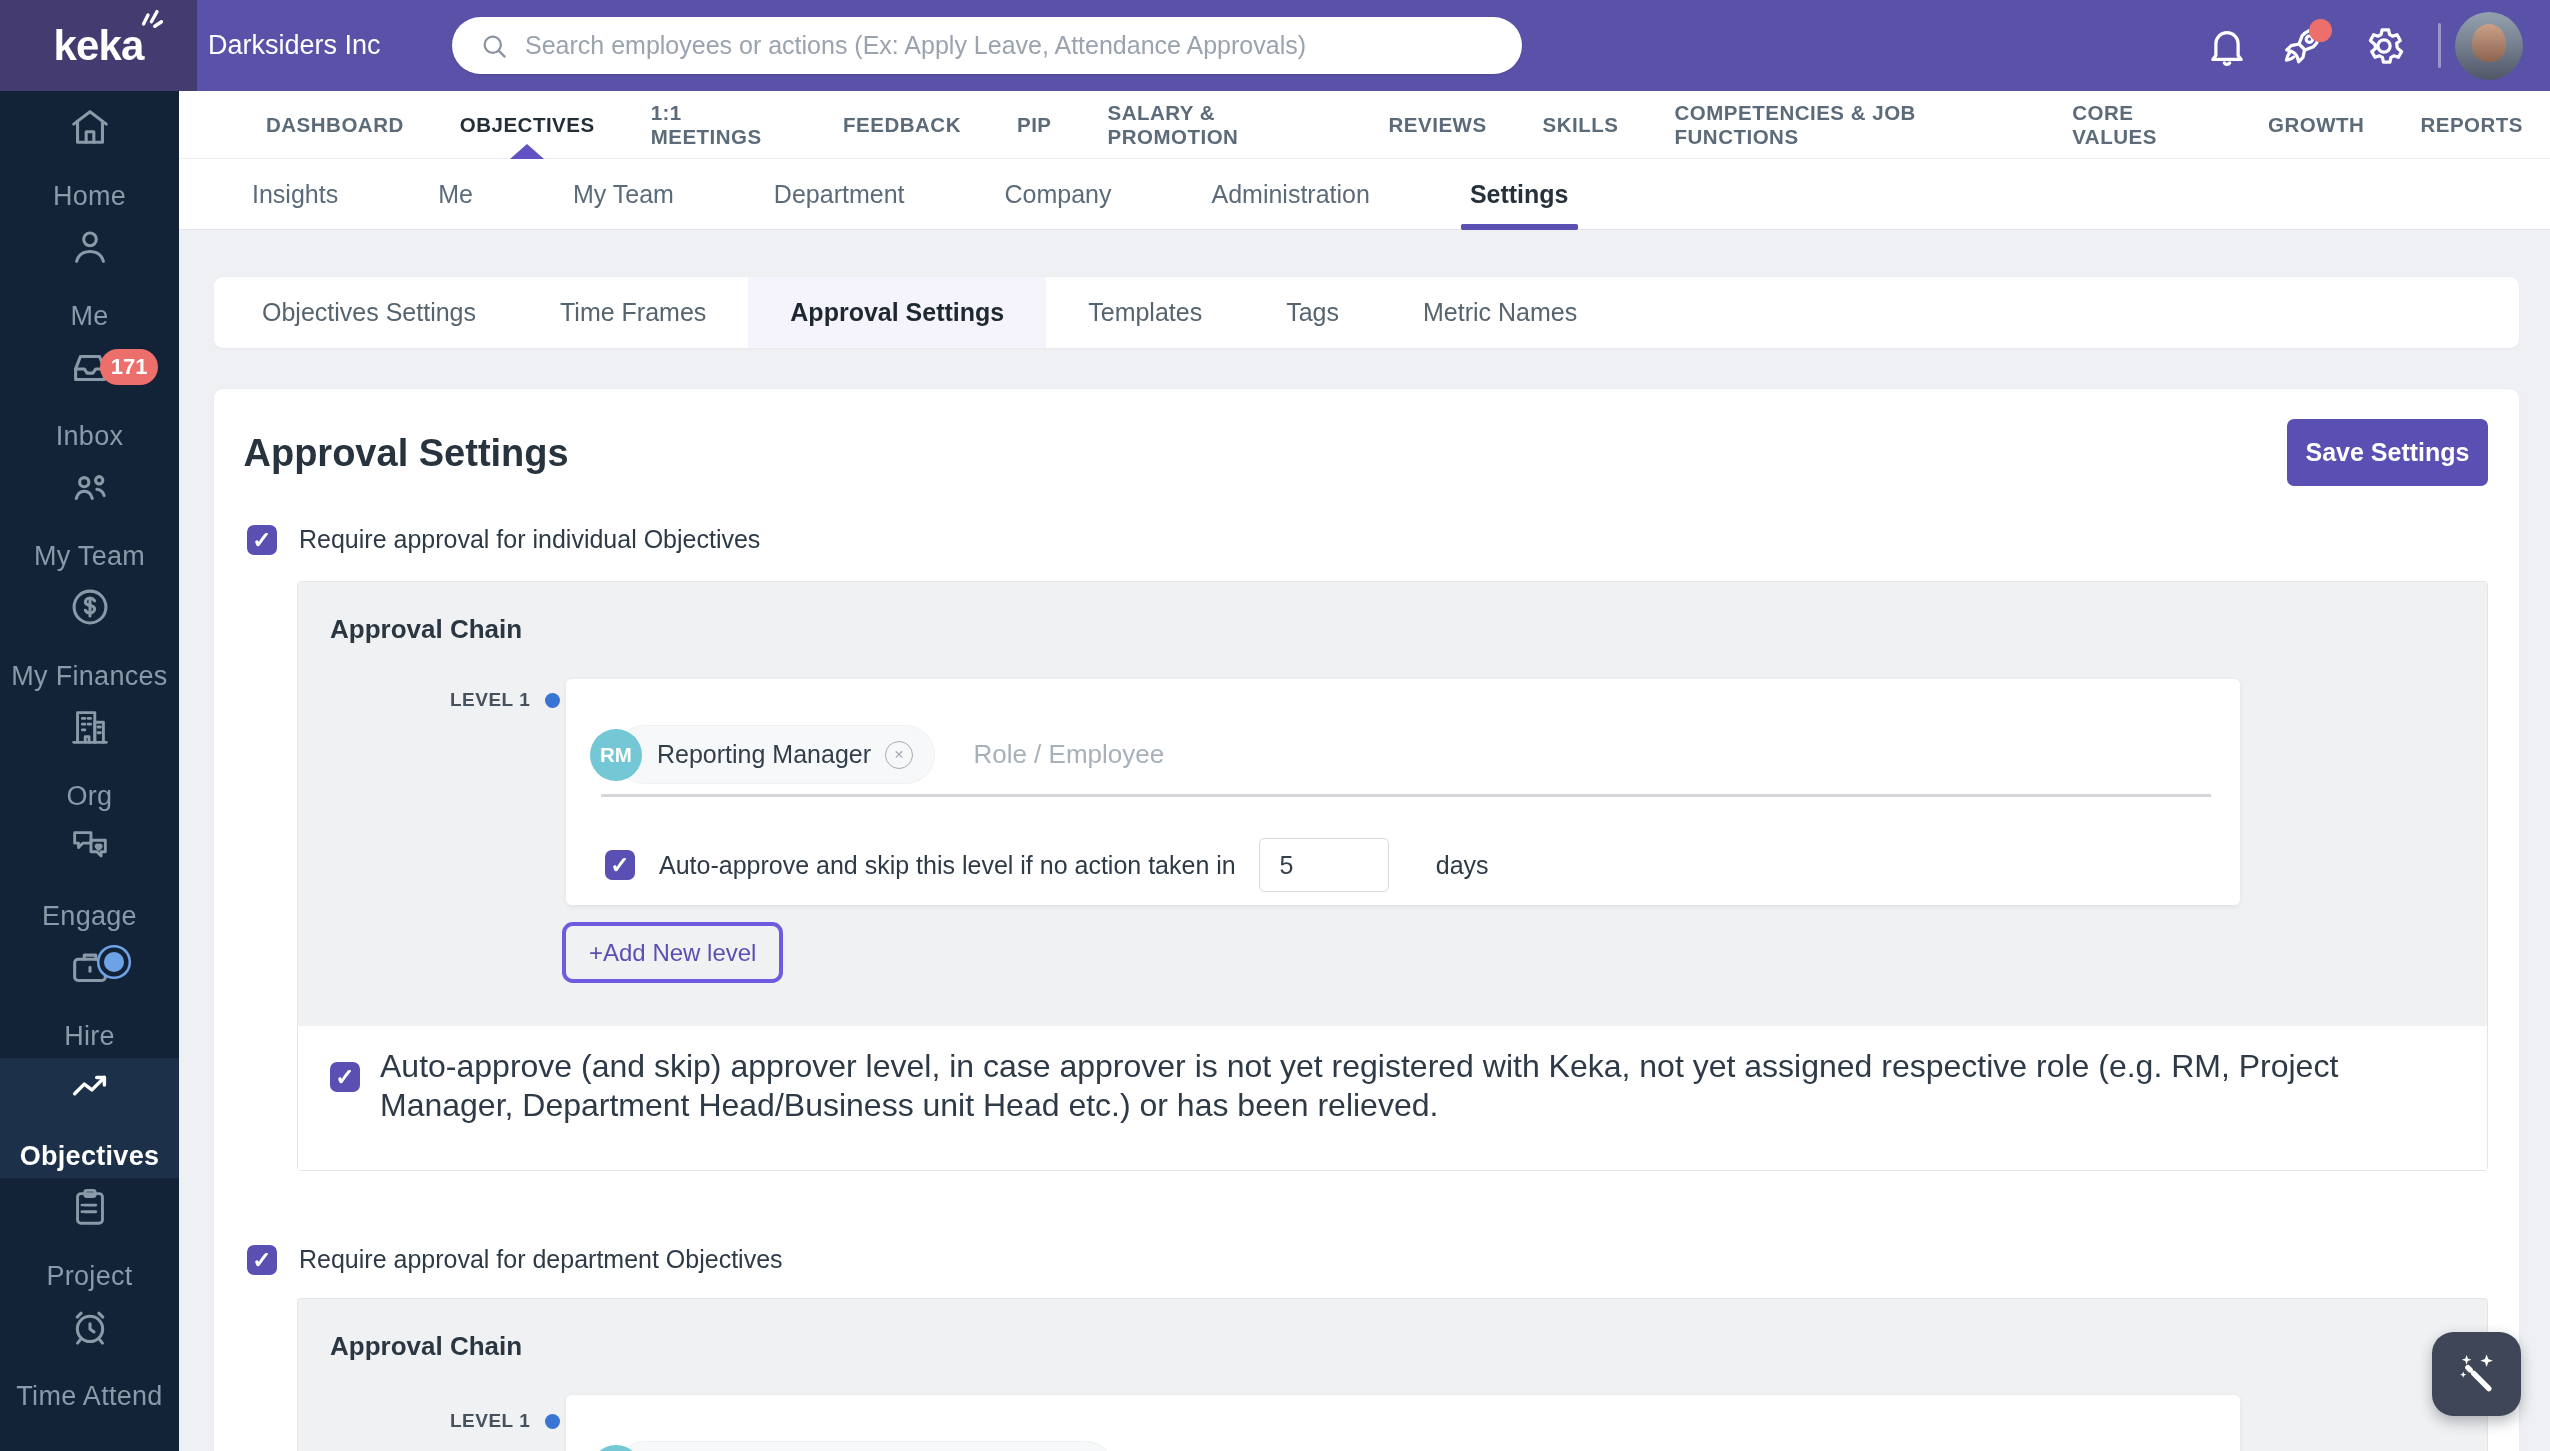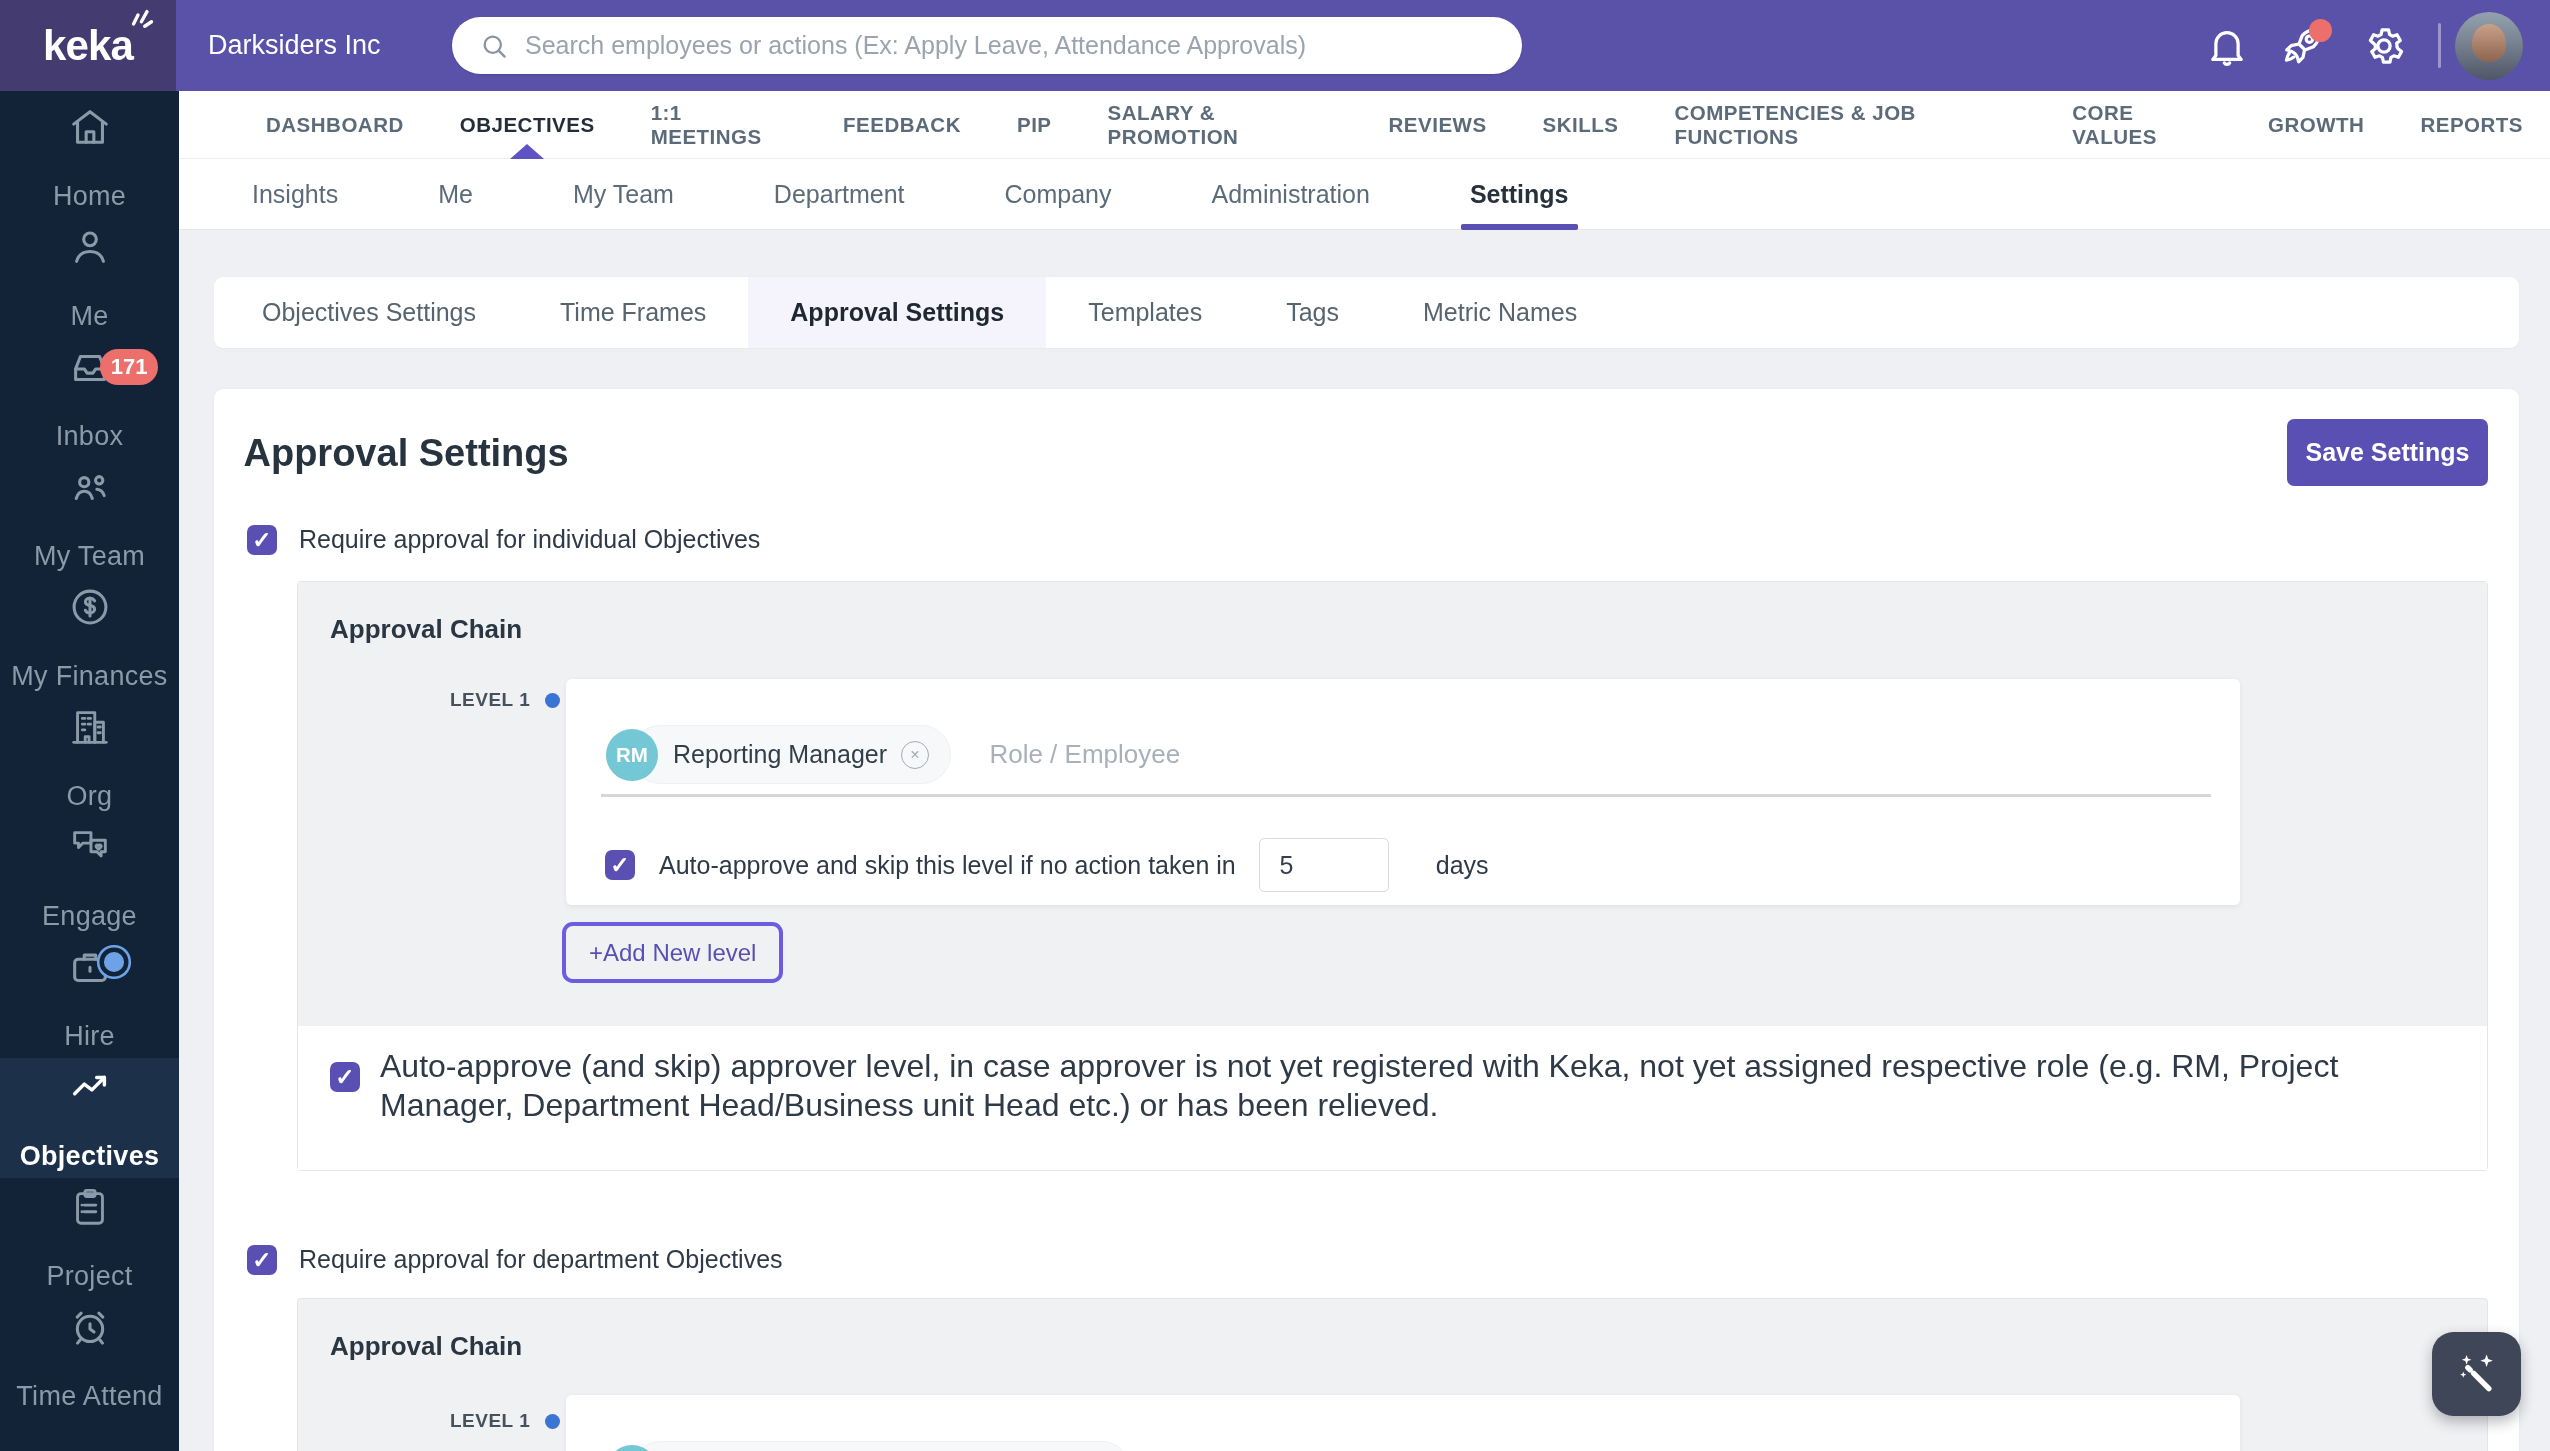--- a/index.html
+++ b/index.html
@@ -7,21 +7,21 @@
   body {
     position:relative; overflow:hidden;
     background:#eff0f3;
     font-family:"Liberation Sans", sans-serif;
     color:#2e3a47;
   }
   svg { display:block; }
 
   
   .topbar { position:absolute; left:0; top:0; width:2550px; height:91px; background:#5a51a9; z-index:30; }
-  .logo-box { position:absolute; left:0; top:0; width:176px; height:91px; background:#443b70; display:flex; align-items:center; justify-content:center; }
+  .logo-box { position:absolute; left:0; top:0; width:197px; height:91px; background:#443b70; display:flex; align-items:center; justify-content:center; }
   .logo-wrap { position:relative; }
   .logo-text { color:#fff; font-size:42px; font-weight:800; letter-spacing:-0.9px; }
   .logo-sparks { position:absolute; right:-23px; top:-16px; }
   .company { position:absolute; left:208px; top:0; height:91px; display:flex; align-items:center; color:#fff; font-size:27px; }
   .searchbar { position:absolute; left:452px; top:17px; width:1070px; height:57px; background:#fff; border-radius:29.5px; display:flex; align-items:center; padding:0 27px; box-shadow:0 0.9px 1.8px rgba(0,0,0,.12); }
   .searchbar svg { flex:0 0 auto; margin-right:16px; }
   .searchbar input { border:none; outline:none; flex:1; font-size:25px; color:#333f4b; font-family:"Liberation Sans",sans-serif; background:transparent; }
   .searchbar input::placeholder { color:#9aa3ae; }
   .top-icon-btn { position:absolute; top:21.4px; width:50px; height:50px; display:flex; align-items:center; justify-content:center; cursor:pointer; }
   .btn-bell { left:2202px; } .btn-rocket { left:2278px; } .btn-gear { left:2359px; }
@@ -76,21 +76,21 @@
   .chain-gray { position:absolute; left:0; top:0; right:0; height:444px; background:#f0f1f3; }
   .chain-title { position:absolute; left:32px; top:32px; font-size:26px; font-weight:700; color:#2a3641; }
   .level-tag { position:absolute; left:152px; top:107px; display:flex; align-items:center; gap:14.3px; }
   .chain-2 .level-tag { top:111px; }
   .level-text { font-size:19px; font-weight:700; letter-spacing:0.5px; color:#45515d; }
   .level-dot { width:15px; height:15px; border-radius:50%; background:#3a74d4; }
   .level-card { position:absolute; left:268px; top:97px; width:1674px; background:#fff; border-radius:5.4px; box-shadow:0 1.8px 5.4px rgba(35,45,60,.07); }
   .chain-1 .level-card { height:226px; }
   .chain-2 .level-card { top:96px; height:357px; }
 
-  .chip-row { position:absolute; left:40px; top:46px; display:flex; align-items:center; }
+  .chip-row { position:absolute; left:24px; top:46px; display:flex; align-items:center; }
   .rm-avatar { width:52px; height:52px; border-radius:50%; background:#74c7d4; color:#fff; font-size:20.5px; font-weight:600; display:flex; align-items:center; justify-content:center; z-index:2; }
   .chip-pill { margin-left:-27px; height:59px; background:#f7f8fa; border:0.9px solid #eef0f2; border-radius:29.5px; display:flex; align-items:center; gap:14px; padding:0 21.4px 0 41px; }
   .chip-name { font-size:25px; color:#323e4a; white-space:nowrap; }
   .chip-close { width:28px; height:28px; border-radius:50%; border:1.8px solid #a3abb4; color:#a3abb4; position:relative; cursor:pointer; flex:0 0 auto; }
   .chip-close::after { content:"\2715"; position:absolute; inset:0; display:flex; align-items:center; justify-content:center; font-size:12.5px; }
   .role-placeholder { margin-left:38px; font-size:26px; color:#a8b0b9; cursor:text; }
   .input-underline { position:absolute; left:35px; right:29px; top:115px; height:2.7px; background:#d4d6da; }
   .auto-row { position:absolute; left:39px; top:159px; display:flex; align-items:center; }
   .auto-row .check-label { margin-left:24px; }
   .days-input { width:130px; height:54px; border:1.8px solid #d8dadd; border-radius:5.4px; font-size:25px; color:#333f4b; padding-left:19.7px; margin:0 23px; outline:none; font-family:"Liberation Sans",sans-serif; }

